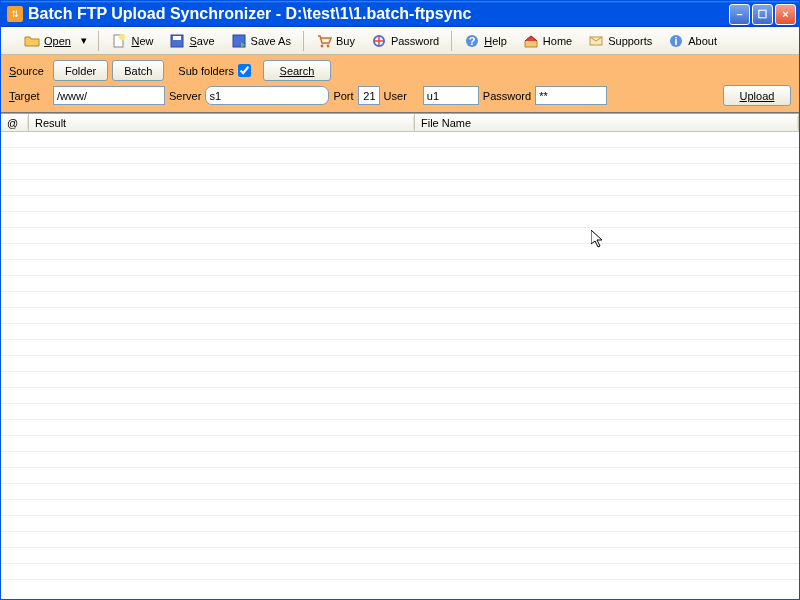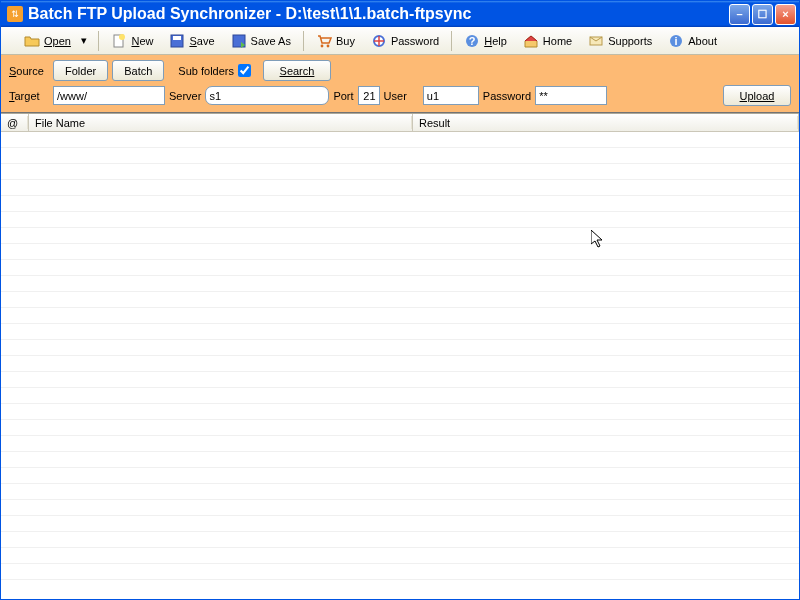--- a/index.html
+++ b/index.html
@@ -169,22 +169,22 @@
       <span class="lbl">Password</span>
       <input type="text" style="width: 72px;" value="**">
       <span style="flex:1;"></span>
       <button class="btn wide">Upload</button>
     </div>
   </div>
 
   <div class="grid">
     <div class="grid-head">
       <div class="gh" style="width:28px;">@</div>
+      <div class="gh" style="flex:1;">Result</div>
       <div class="gh" style="width:384px;">File Name</div>
-      <div class="gh" style="flex:1;">Result</div>
     </div>
     <div class="grid-body">
       <div class="grid-row"></div>
       <div class="grid-row"></div>
       <div class="grid-row"></div>
       <div class="grid-row"></div>
       <div class="grid-row"></div>
       <div class="grid-row"></div>
       <div class="grid-row"></div>
       <div class="grid-row"></div>

